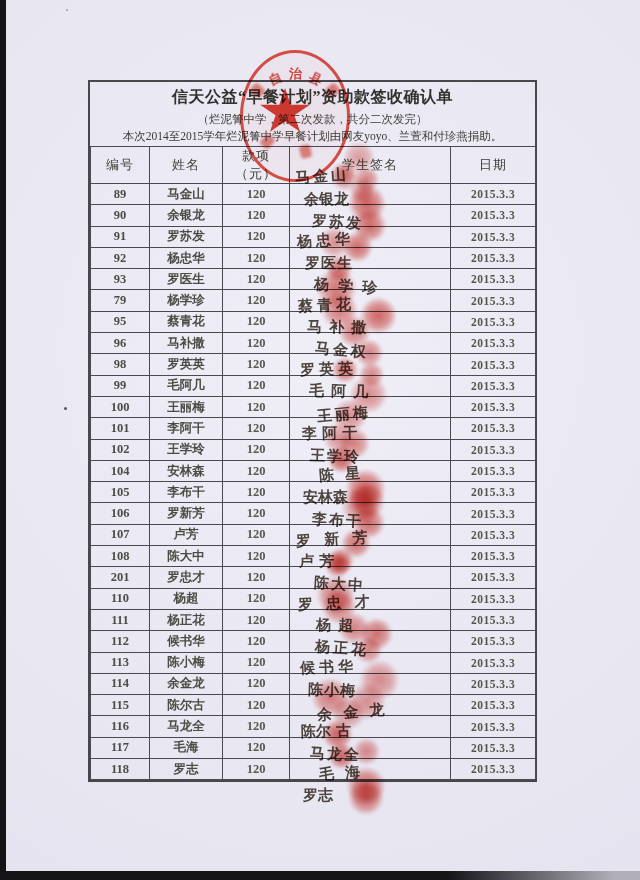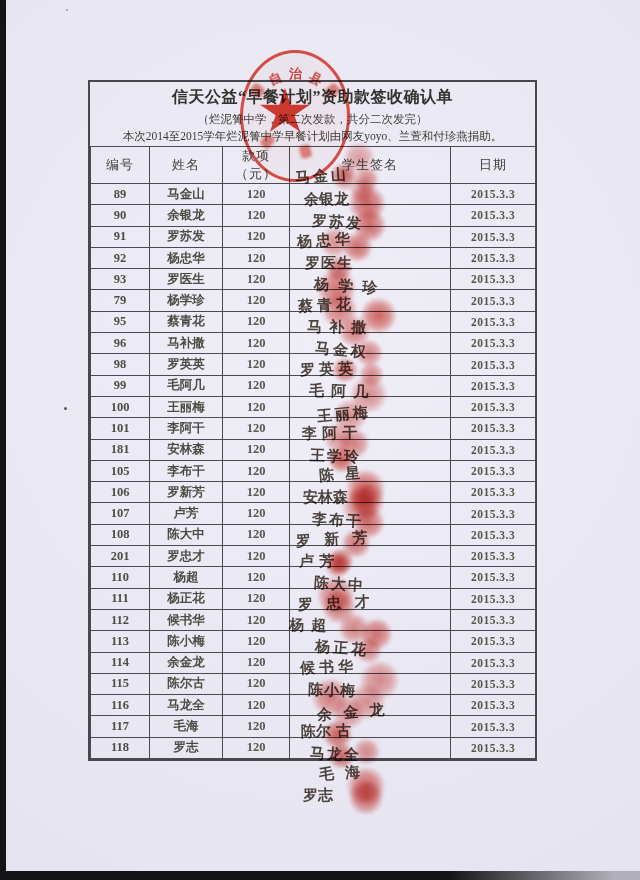--- a/index.html
+++ b/index.html
@@ -161,21 +161,28 @@
           <td class="c-date">2015.3.3</td>
         </tr>
         <tr>
           <td class="c-no">101</td>
           <td class="c-name">李阿干</td>
           <td class="c-amt">120</td>
           <td class="c-sig"></td>
           <td class="c-date">2015.3.3</td>
         </tr>
         <tr>
-          <td class="c-no">181</td>
+          <td class="c-no">102</td>
+          <td class="c-name">王学玲</td>
+          <td class="c-amt">120</td>
+          <td class="c-sig"></td>
+          <td class="c-date">2015.3.3</td>
+        </tr>
+        <tr>
+          <td class="c-no">104</td>
           <td class="c-name">安林森</td>
           <td class="c-amt">120</td>
           <td class="c-sig"></td>
           <td class="c-date">2015.3.3</td>
         </tr>
         <tr>
           <td class="c-no">105</td>
           <td class="c-name">李布干</td>
           <td class="c-amt">120</td>
           <td class="c-sig"></td>
@@ -320,21 +327,21 @@
       <span class="sig" style="left: 206.426px; top: 447.536px; transform: rotate(-3.4deg); letter-spacing: 4px;">罗 新 芳</span>
       <div class="blob" style="width: 27.4257px; height: 25.2317px; left: 234.017px; top: 470.826px; opacity: 0.75;"></div>
       <div class="blob" style="width: 28.495px; height: 26.2154px; left: 236.359px; top: 465.776px; opacity: 0.88;"></div>
       <span class="sig" style="left: 209px; top: 470.261px; transform: rotate(0.1deg); letter-spacing: 0px;">卢 芳</span>
       <div class="blob" style="width: 41.505px; height: 38.1846px; left: 224.754px; top: 494.205px; opacity: 0.72;"></div>
       <span class="sig" style="left: 223.535px; top: 492.987px; transform: rotate(3.7deg); letter-spacing: 2px;">陈大中</span>
       <div class="blob" style="width: 37.5842px; height: 34.5774px; left: 230.386px; top: 507.584px; opacity: 0.7;"></div>
       <span class="sig" style="left: 208.089px; top: 511.713px; transform: rotate(-2.7deg); letter-spacing: 4px;">罗 忠 才</span>
       <div class="blob" style="width: 33.6634px; height: 30.9703px; left: 247.385px; top: 530.963px; opacity: 0.67;"></div>
       <div class="blob" style="width: 34.7327px; height: 31.9541px; left: 269.109px; top: 535.914px; opacity: 0.79;"></div>
-      <span class="sig" style="left: 199px; top: 534.439px; transform: rotate(0.8deg); letter-spacing: 1px;">杨 超</span>
+      <span class="sig" style="left: 226px; top: 534.439px; transform: rotate(0.8deg); letter-spacing: 1px;">杨 超</span>
       <div class="blob" style="width: 29.7426px; height: 27.3632px; left: 263.62px; top: 554.343px; opacity: 0.64;"></div>
       <span class="sig" style="left: 225.198px; top: 557.164px; transform: rotate(4.4deg); letter-spacing: 3px;">杨正花</span>
       <div class="blob" style="width: 43.8218px; height: 40.316px; left: 267.54px; top: 577.722px; opacity: 0.61;"></div>
       <span class="sig" style="left: 209.752px; top: 575.89px; transform: rotate(-2deg); letter-spacing: 4px;">候书华</span>
       <div class="blob" style="width: 39.901px; height: 36.7089px; left: 256.912px; top: 601.101px; opacity: 0.58;"></div>
       <div class="blob" style="width: 40.9703px; height: 37.6927px; left: 220.292px; top: 596.051px; opacity: 0.71;"></div>
       <span class="sig" style="left: 218.307px; top: 598.616px; transform: rotate(1.5deg); letter-spacing: 1px;">陈小梅</span>
       <div class="blob" style="width: 35.9802px; height: 33.1018px; left: 240.514px; top: 614.48px; opacity: 0.56;"></div>
       <span class="sig" style="left: 226.861px; top: 621.342px; transform: rotate(-4.9deg); letter-spacing: 3px;">余 金 龙</span>
       <div class="blob" style="width: 32.0594px; height: 29.4947px; left: 231.489px; top: 637.859px; opacity: 0.88;"></div>

